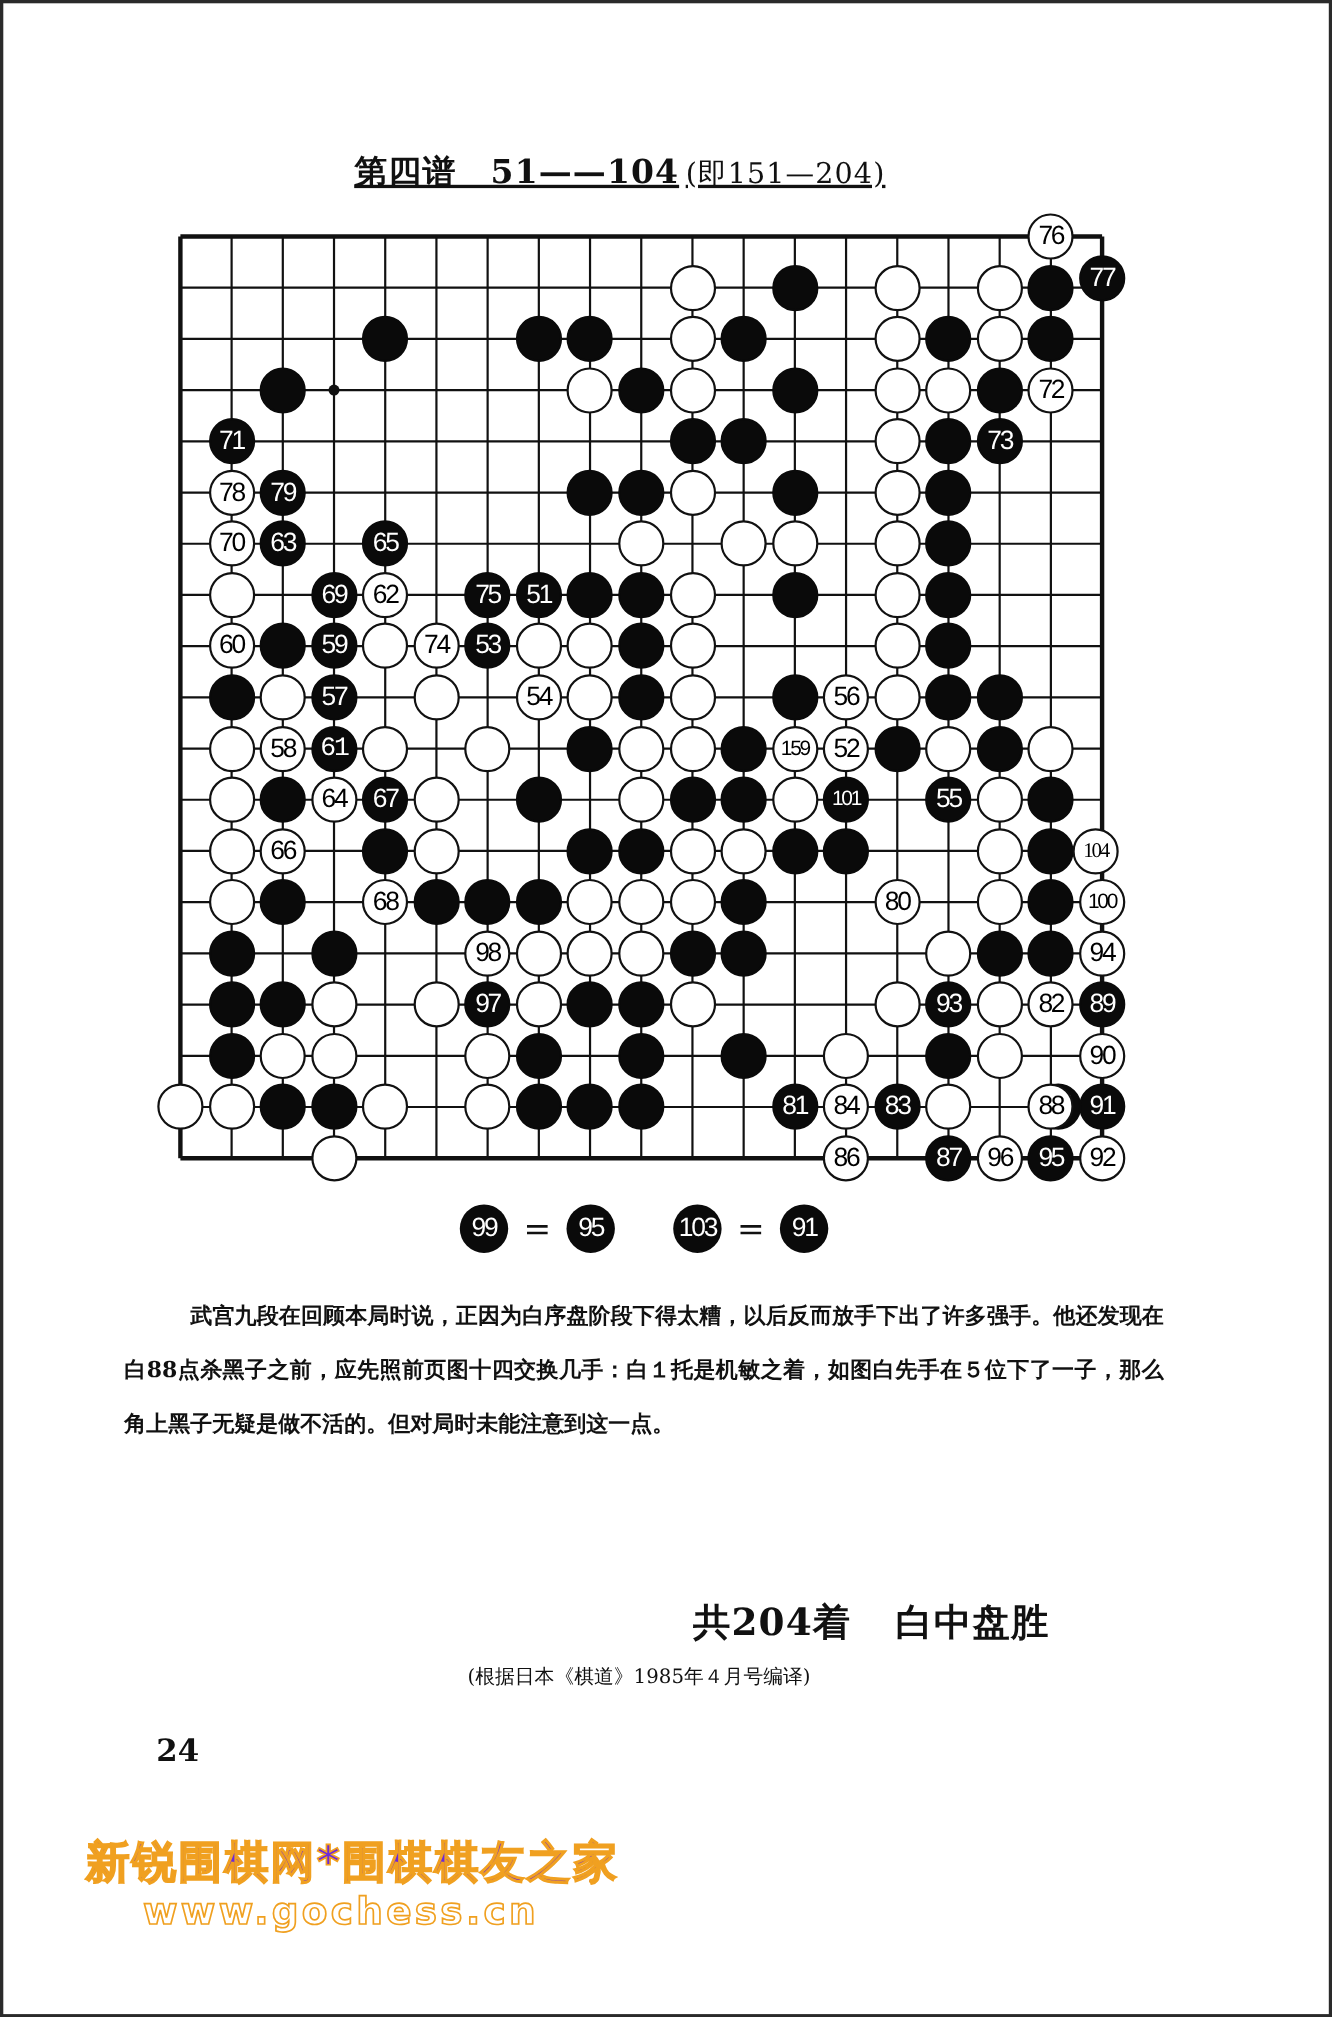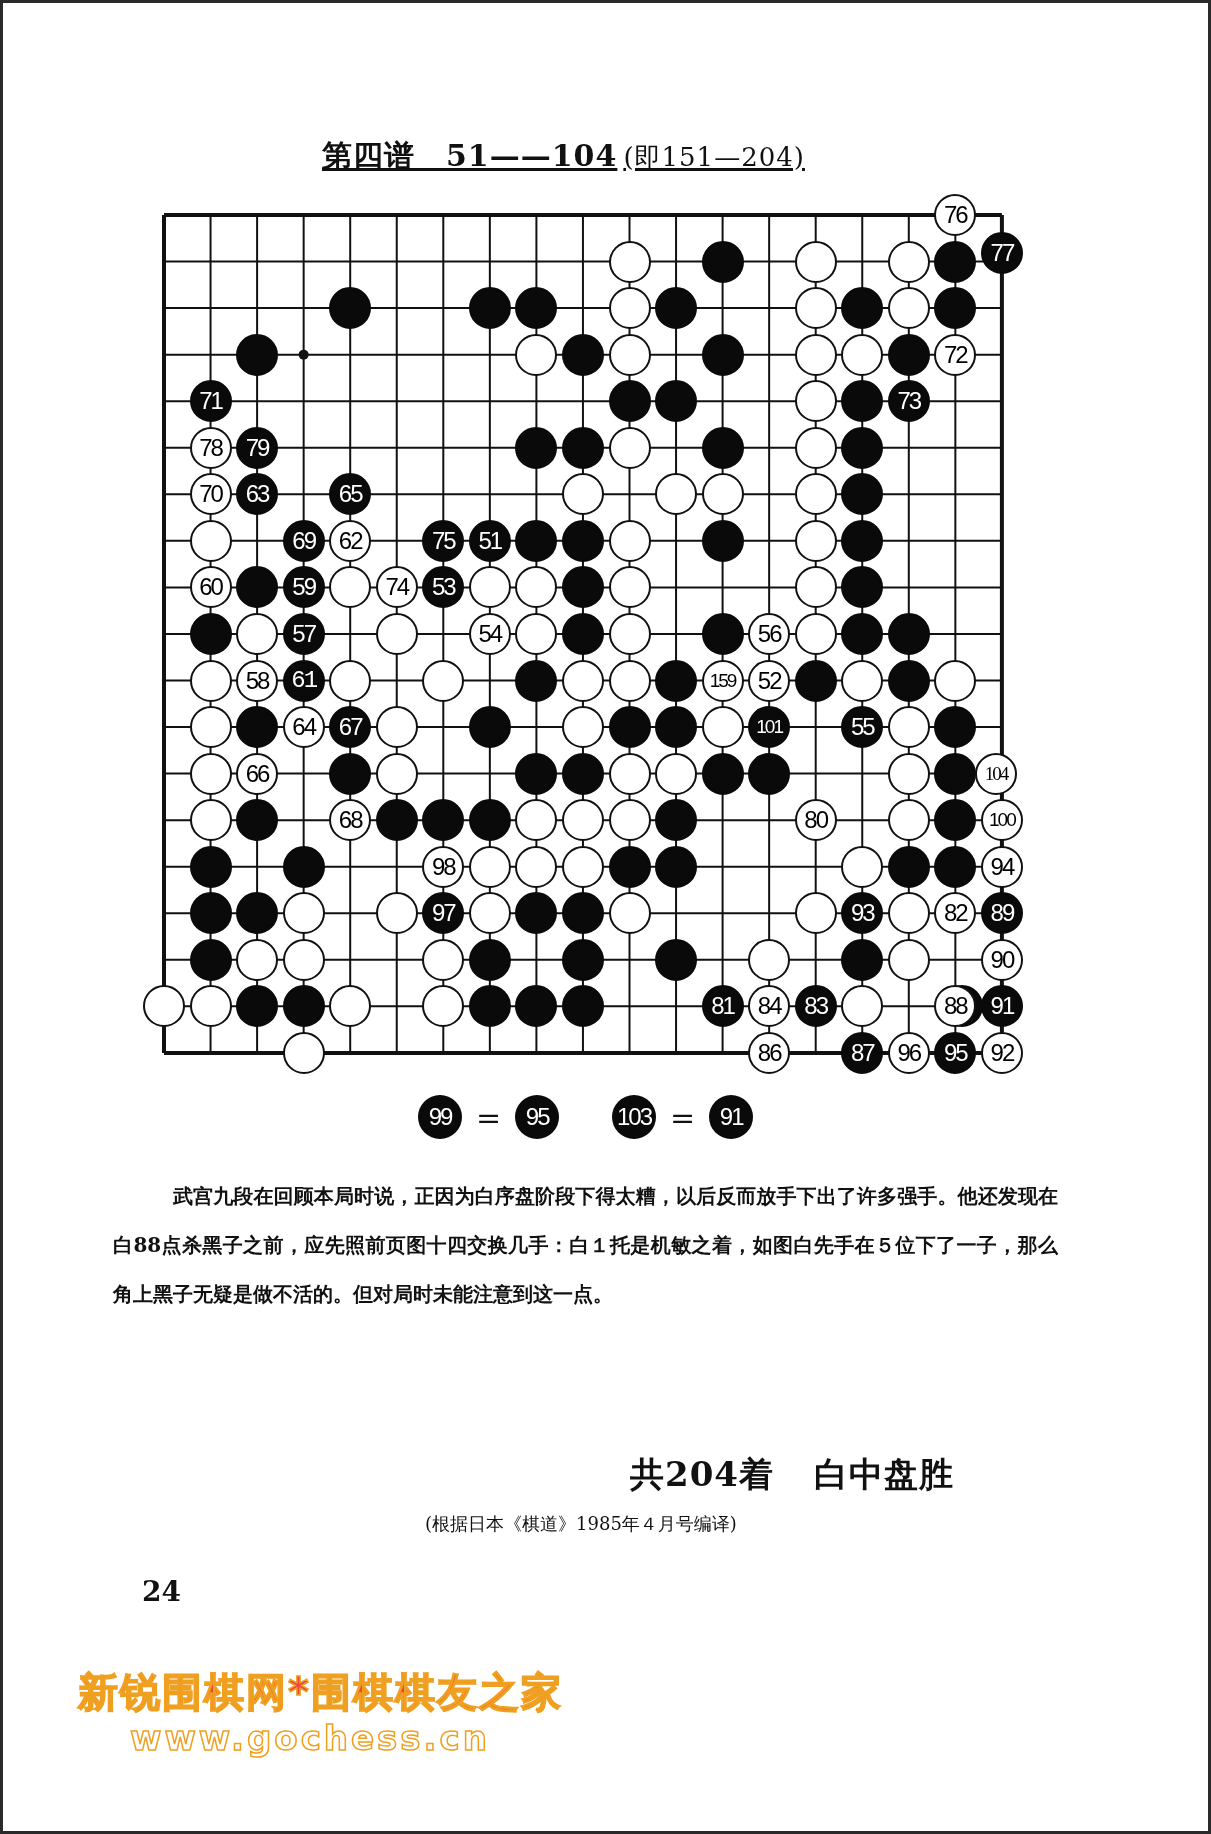--- a/index.html
+++ b/index.html
@@ -25,21 +25,21 @@
                font-family:"Liberation Sans", sans-serif; font-size:24px; letter-spacing:-2px; }
   .body-text { position:absolute; left:113px; top:1172px; width:945px;
                font-size:20px; line-height:49px; font-weight:bold; text-align:justify; }
   .body-text p { margin:0; text-indent:60px; }
   .result { position:absolute; left:630px; top:1452px; font-size:34px; font-weight:bold;
             white-space:nowrap; letter-spacing:1px; }
   .result .gap { display:inline-block; width:40px; }
   .source { position:absolute; left:425px; top:1512px; font-size:18px; white-space:nowrap; }
   .page-num { position:absolute; left:142px; top:1575px; font-size:28px; font-weight:bold; }
   .wm1 { position:absolute; left:78px; top:1665px; font-size:40px; font-weight:bold;
-         color:#ef4444; -webkit-text-stroke:1.5px #f0a020; letter-spacing:2px; white-space:nowrap;
+         color:#6d28d9; -webkit-text-stroke:1.5px #f0a020; letter-spacing:2px; white-space:nowrap;
          font-family:"DejaVu Sans", sans-serif; }
   .wm2 { position:absolute; left:130px; top:1718px; font-size:34px; font-weight:bold;
          color:#fff; -webkit-text-stroke:1.5px #f0a020; letter-spacing:3px; white-space:nowrap;
          font-family:"DejaVu Sans", sans-serif; }
 </style>
 </head>
 <body>
 
 <div class="frame"></div>
 

